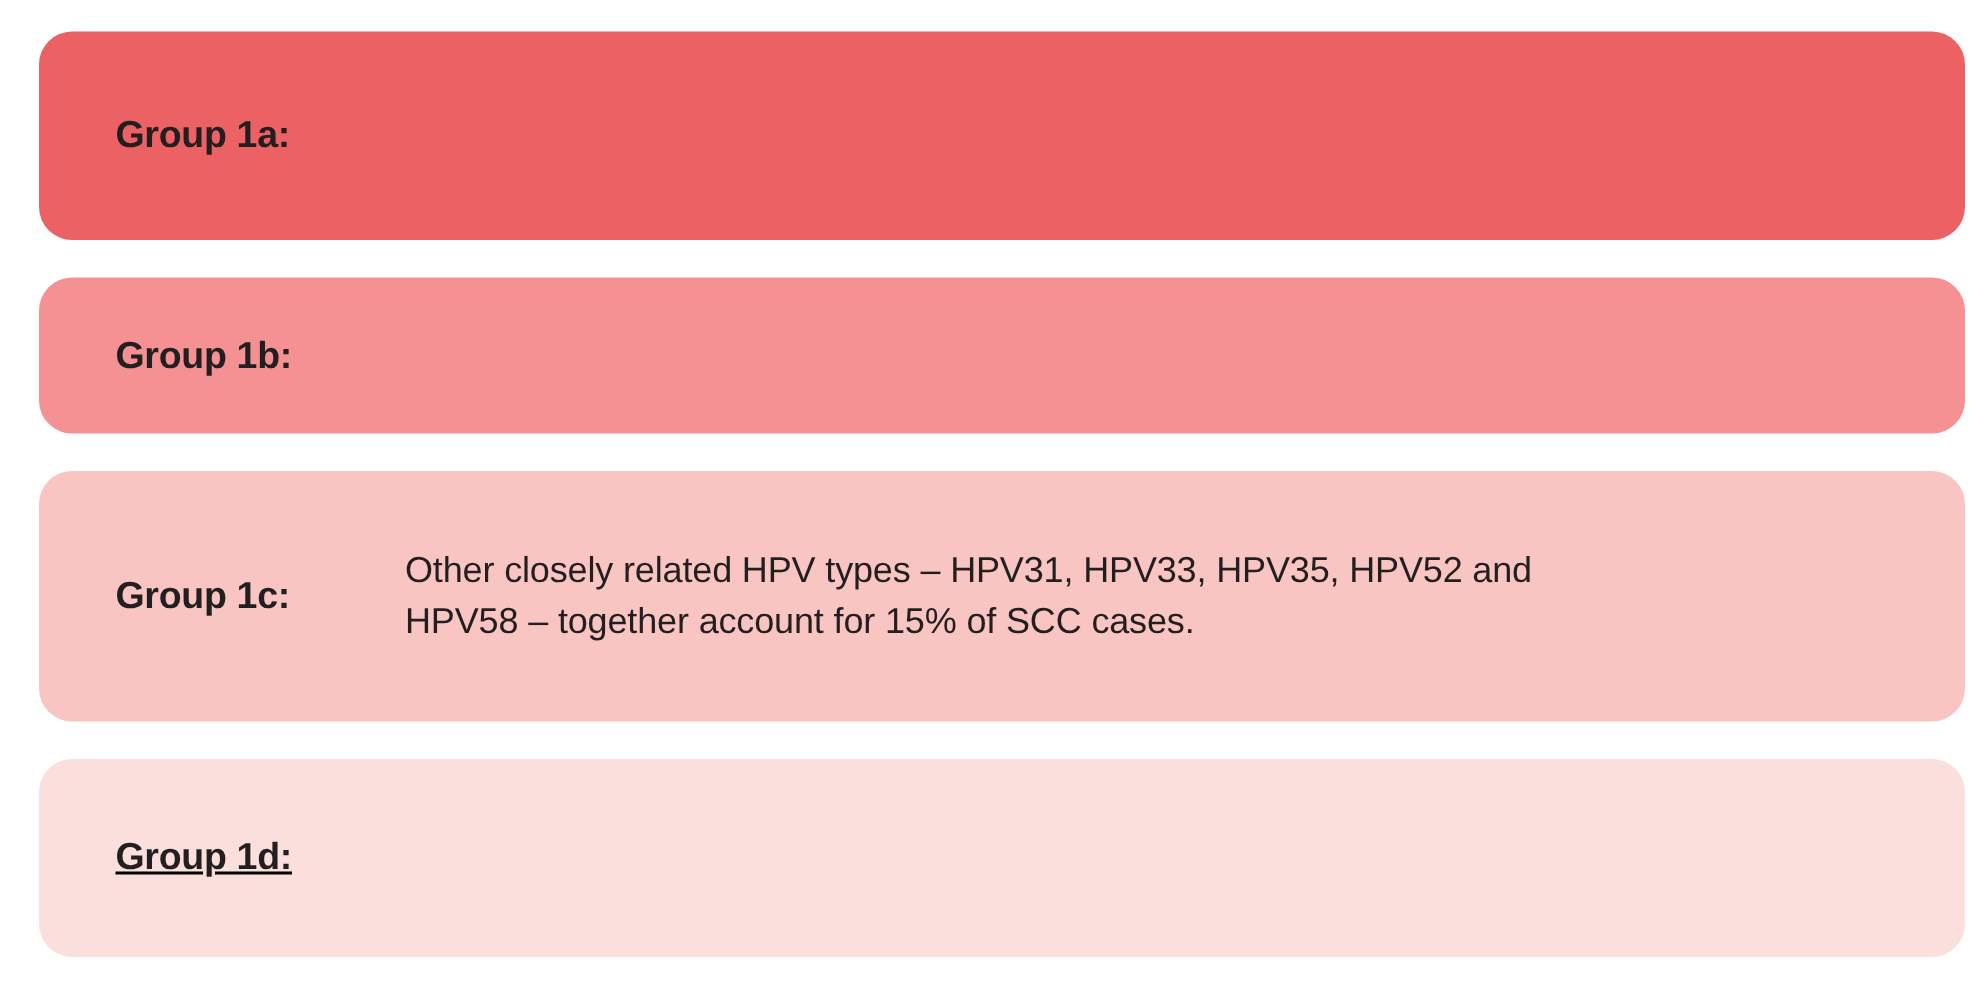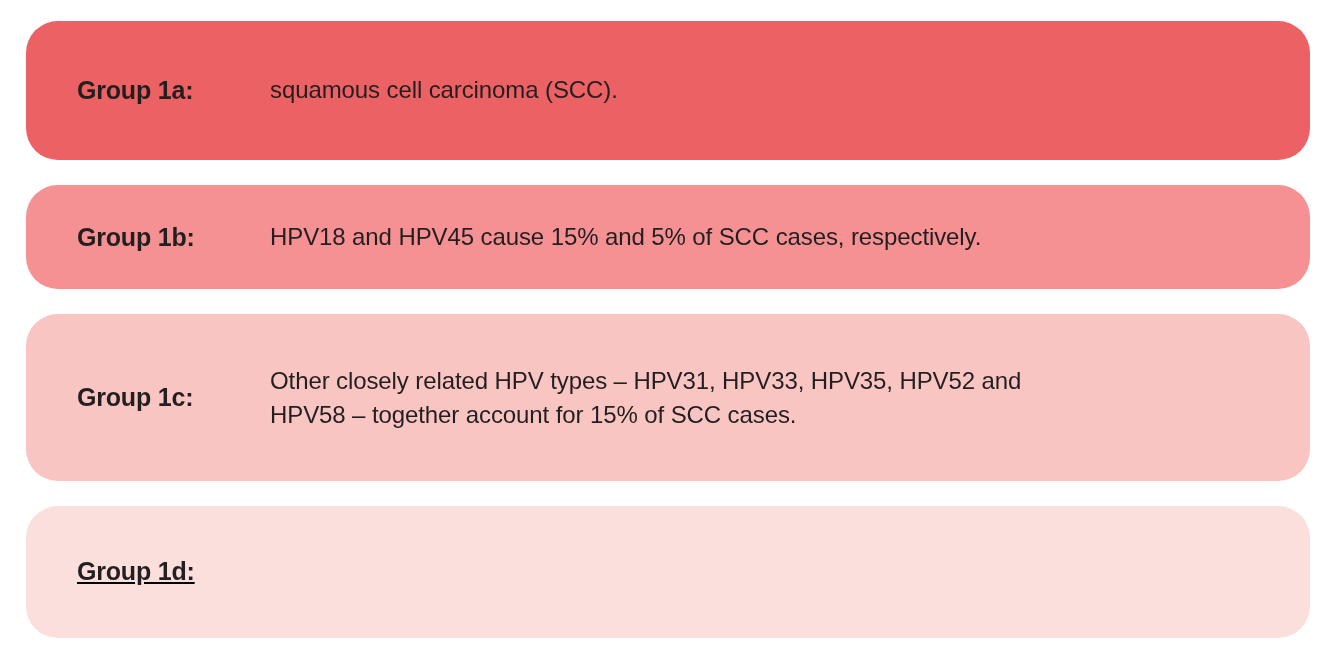--- a/index.html
+++ b/index.html
@@ -22,21 +22,21 @@
     padding: 21px 15px 27px 26px;
     display: flex;
     flex-direction: column;
   }
 
   .group-row {
     position: relative;
     box-sizing: border-box;
     display: flex;
     align-items: center;
-    border-radius: 32px;
+    border-radius: 22px;
     padding-left: 51px;
     padding-right: 34px;
   }
 
   
   .group-row + .group-row {
     margin-top: 25px;
   }
 
   .group-label {
@@ -62,28 +62,24 @@
     white-space: nowrap;
   }
 </style>
 </head>
 <body style="background: rgb(255, 255, 255);">
 
 <div id="group-list">
     <div class="group-row" style="background: rgb(236, 97, 99); height: 145px;">
       <div class="group-label">Group 1a:</div>
       <div class="group-text">
-        <span class="line">squamous cell carcinoma (SCC).</span>
       </div>
     </div>
     <div class="group-row" style="background: rgb(245, 144, 147); height: 109px;">
       <div class="group-label">Group 1b:</div>
-      <div class="group-text">
-        <span class="line">HPV18 and HPV45 cause 15% and 5% of SCC cases, respectively.</span>
-      </div>
     </div>
     <div class="group-row" style="background: rgb(249, 197, 194); height: 174px;">
       <div class="group-label">Group 1c:</div>
       <div class="group-text">
         <span class="line">Other closely related HPV types – HPV31, HPV33, HPV35, HPV52 and</span>
         <span class="line">HPV58 – together account for 15% of SCC cases.</span>
       </div>
     </div>
     <div class="group-row" style="background: rgb(251, 223, 221); height: 138px; text-decoration: underline;">
       <div class="group-label">Group 1d:</div>

